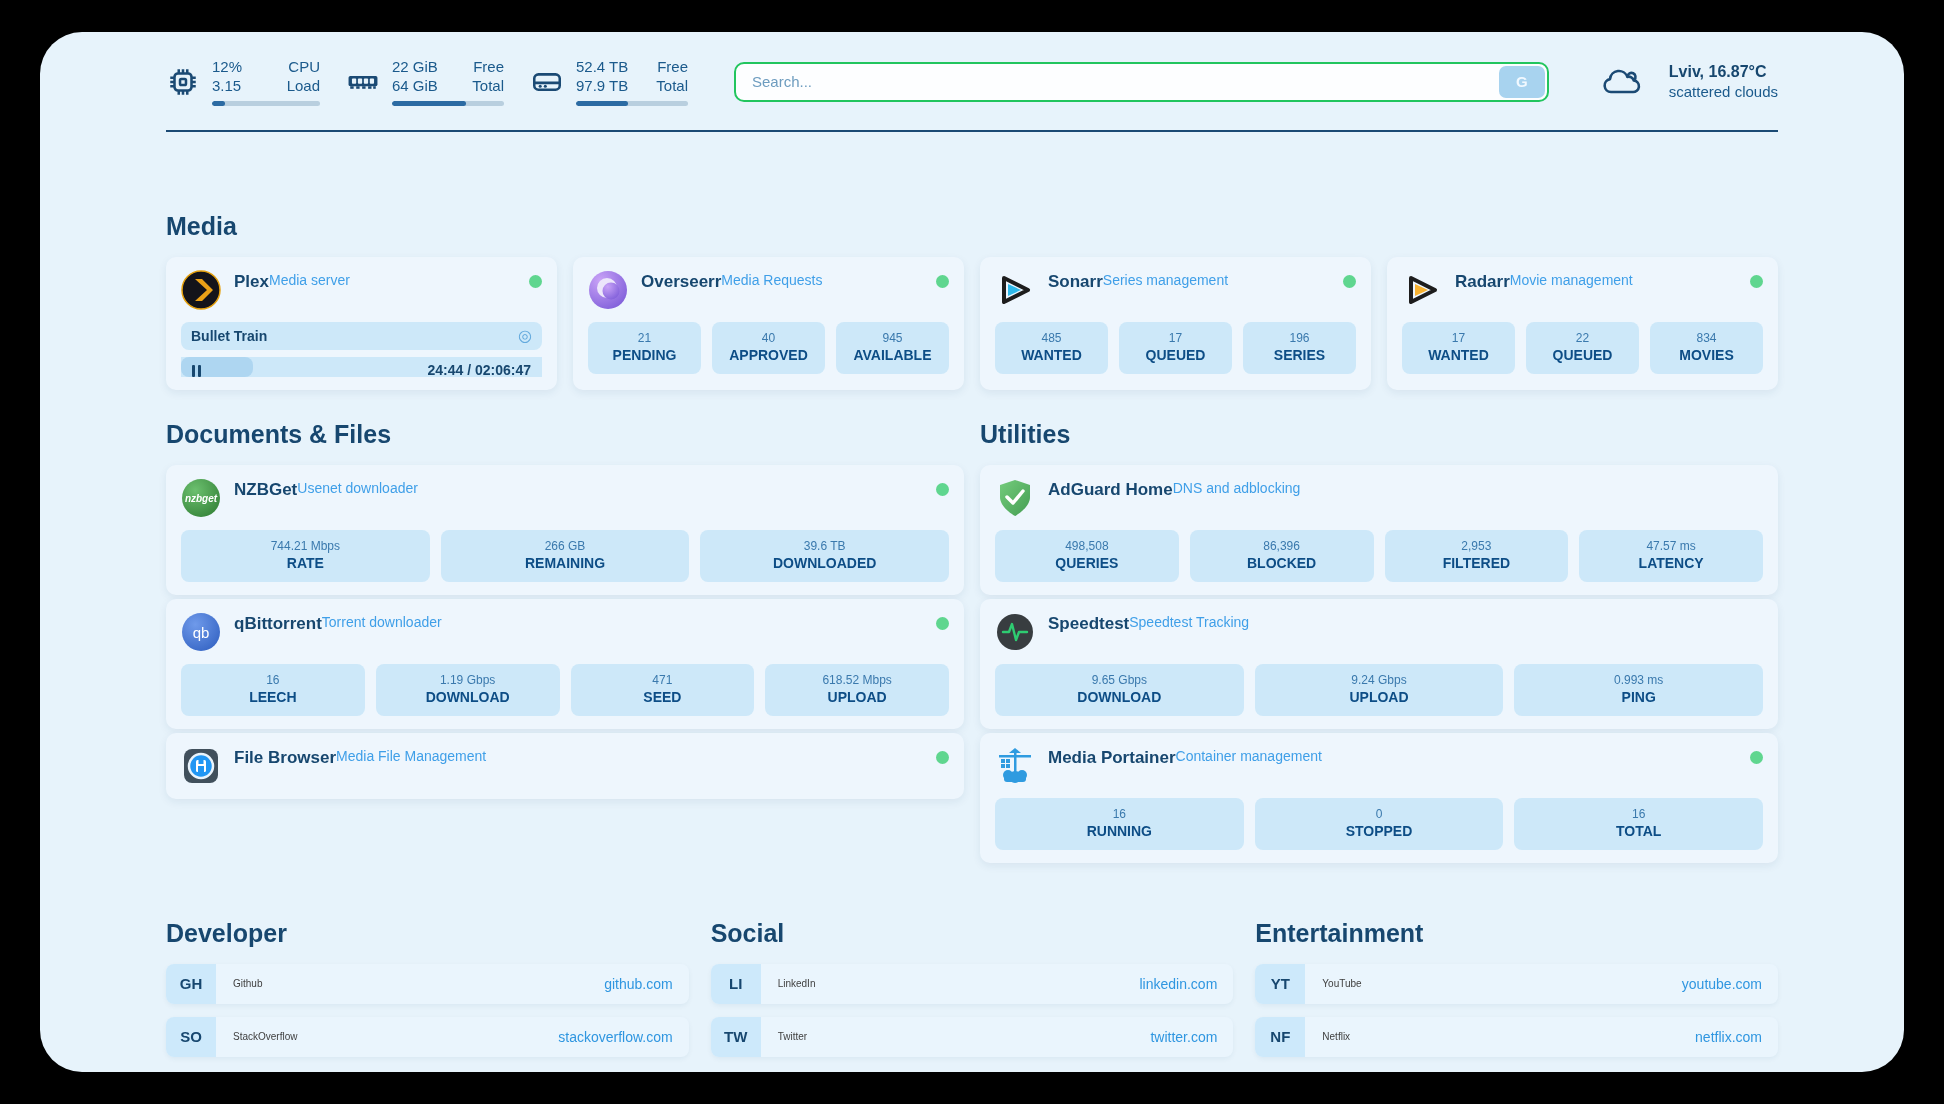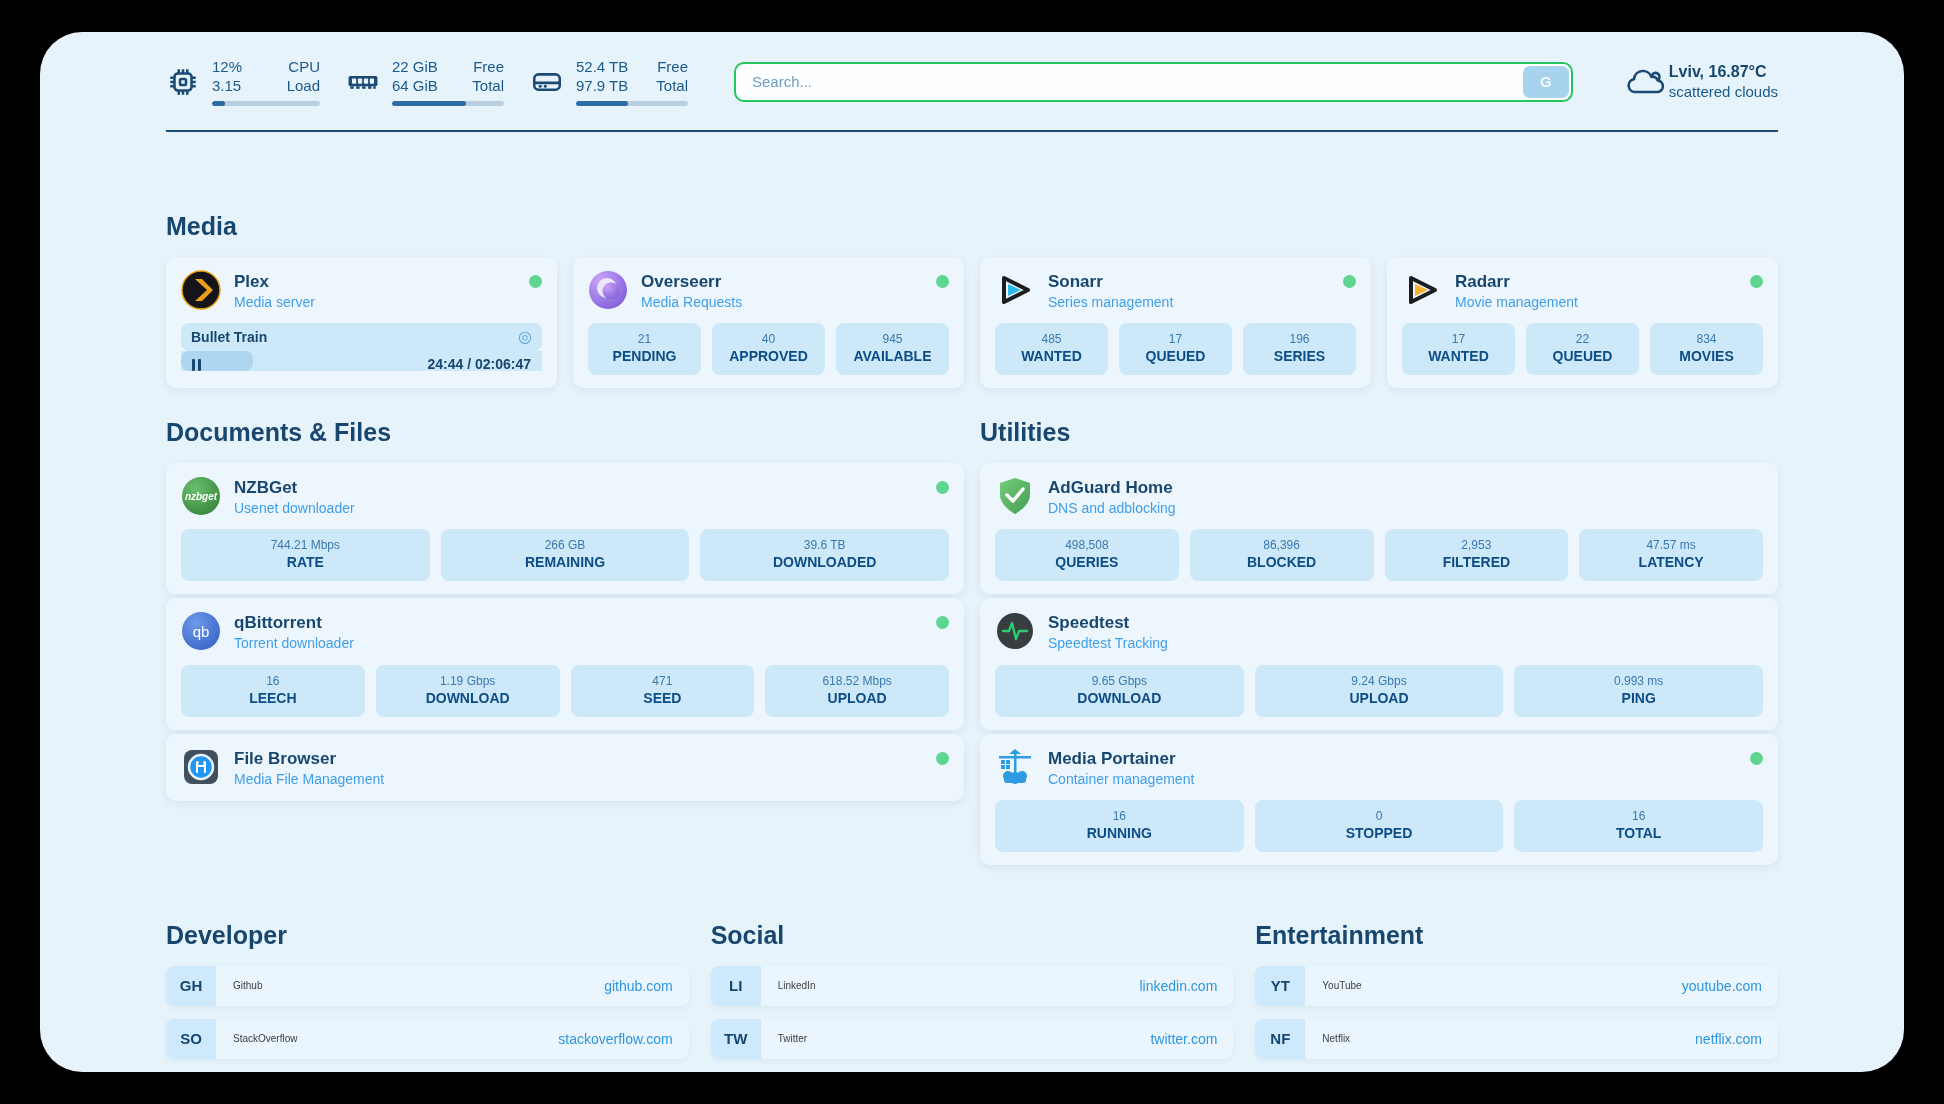--- a/index.html
+++ b/index.html
@@ -20,54 +20,54 @@
   .sys-fill { height:100%; background:#2c6ba3; border-radius:3px; }
 
   .search-wrap { flex:1; margin:0 52px 0 46px; height:40px; background:#fdfeff;
                  border:2px solid #22c55e; border-radius:10px; display:flex; align-items:center; padding:2px;justify-content:flex-end; }
   .search-input { flex:1; border:none; outline:none; background:transparent; font-size:15px;
                   color:#1b5a8c; padding:0 14px; font-family:"Liberation Sans", sans-serif; }
   .search-input::placeholder { color:#6d9cbf; opacity:1; }
   .search-btn { width:46px; height:32px; background:#a8d3ef; border:none; border-radius:7px;
                 color:#f2f9ff; font-size:15px; font-weight:bold; cursor:pointer; }
 
-  .weather { display:flex; align-items:center; gap:0; }
+  .weather { display:flex; align-items:center; gap:24px; }
   .weather-txt { display:flex; flex-direction:column; line-height:1.3; }
   .weather-loc { font-size:16px; font-weight:600; color:#17476f; }
   .weather-cond { font-size:15px; color:#1b5a8c; }
 
   .divider { margin-top:24px; border-bottom:2px solid #1b4a74; }
 
   
   .main { margin-top:80px; }
   .sec-title { font-size:25px; font-weight:600; color:#17476f; margin-bottom:16px; }
   .media-grid { display:grid; grid-template-columns:repeat(4,1fr); gap:16px; }
   .two-col { display:grid; grid-template-columns:1fr 1fr; gap:16px; margin-top:30px; }
   .col-stack { display:flex; flex-direction:column; gap:4px; }
 
   .app-card { background:#eef6fd; border-radius:10px; padding:13px 15px;
               box-shadow:0 3px 8px rgba(20,60,100,0.08); }
   .app-head { display:flex; align-items:flex-start; gap:13px; }
   .app-icon { width:40px; height:40px; flex:0 0 auto; }
-  .app-titles { display:flex; flex-direction:column; line-height:1.3; padding-top:1px; }
+  .app-titles { display:flex; flex-direction:row; line-height:1.3; padding-top:1px; }
   .app-title { font-size:17px; font-weight:600; color:#17476f; }
   .app-sub { font-size:14px; color:#3f9fe8; }
   .dot { width:13px; height:13px; border-radius:50%; background:#5fd68f; margin-left:auto; margin-top:5px; flex:0 0 auto; }
 
   .tiles { display:flex; gap:11px; margin-top:12px; }
   .tile { flex:1; background:#cde8f9; border-radius:8px; text-align:center; padding:8px 4px 9px; line-height:1.35; }
   .tile-v { font-size:12px; color:#3a79ad; }
   .tile-l { font-size:14px; font-weight:700; color:#0d4d86; }
 
   
   .media-row { margin-top:12px; background:#cde8f9; border-radius:8px; height:28px;
                display:flex; align-items:center; padding:12px 10px; }
   .media-row-title { font-size:14px; font-weight:600; color:#17476f; }
   .cast { margin-left:auto; color:#63a9dd; font-size:16px; line-height:1; cursor:pointer; }
-  .progress-row { background:#cde8f9; border-radius:0; height:20px; position:relative; overflow:hidden; }
+  .progress-row { margin-top:7px; background:#cde8f9; border-radius:0; height:20px; position:relative; overflow:hidden; }
   .progress-fill { position:absolute; left:0; top:0; bottom:0; background:#aed6f1; border-radius:8px; }
   .pause { position:absolute; left:11px; top:8px; display:flex; gap:3px; cursor:pointer; }
   .pause i { display:block; width:3px; height:12px; background:#17476f; border-radius:1px; }
   .time { position:absolute; right:11px; top:5px; font-size:14px; font-weight:700; color:#17476f; }
 
   
   .bm-grid { display:grid; grid-template-columns:1fr 1fr 1fr; gap:22px; margin-top:56px; }
   .bm-rows { display:flex; flex-direction:column; gap:13px; }
   .bm-row { display:flex; align-items:stretch; background:#eaf5fd; border-radius:8px; height:40px;
             box-shadow:0 2px 5px rgba(20,60,100,0.06); overflow:hidden; cursor:pointer; }

